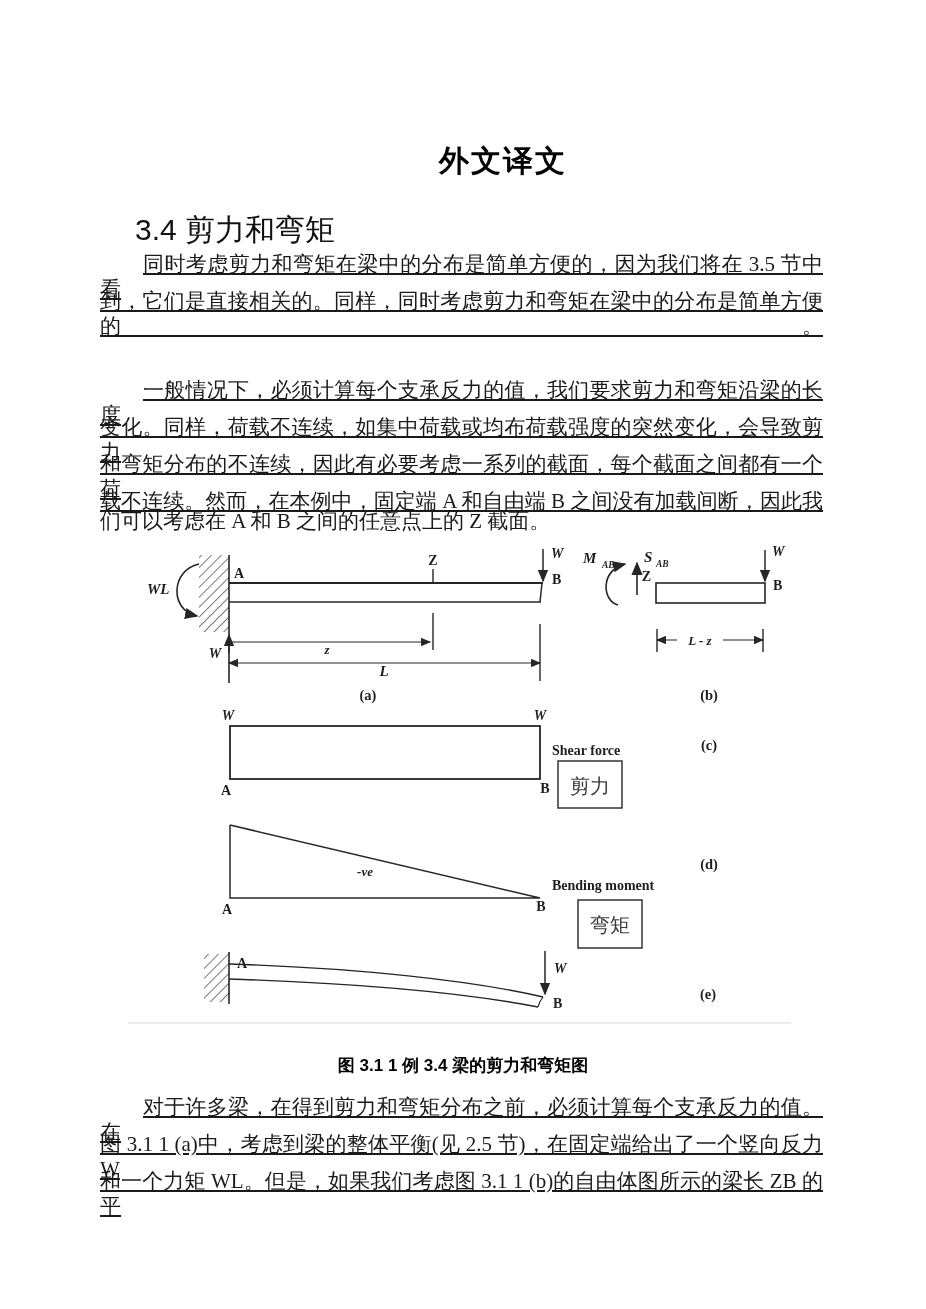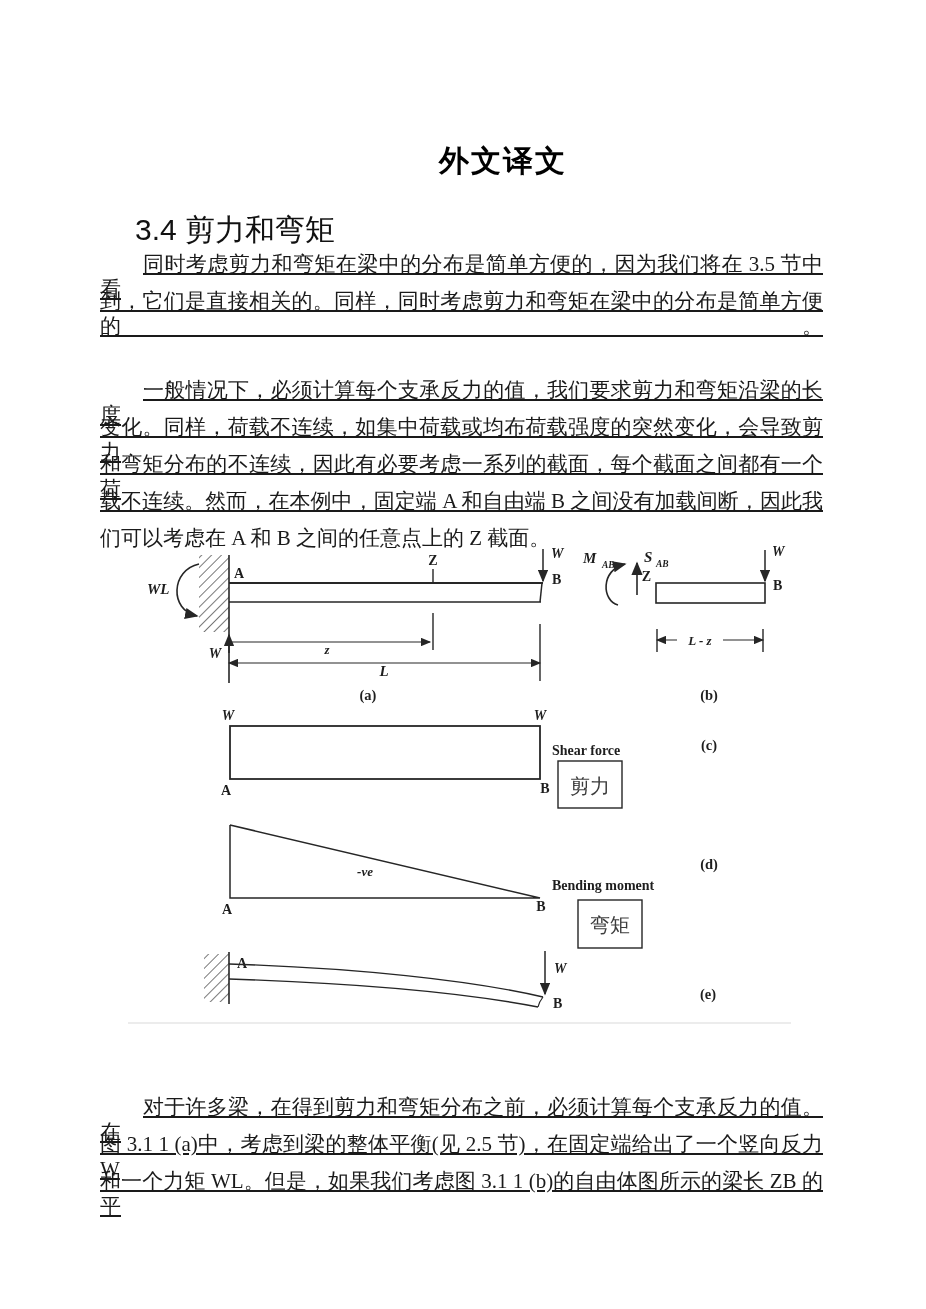--- a/index.html
+++ b/index.html
@@ -56,21 +56,21 @@
     <div class="line j indent" style="top:252px">同时考虑剪力和弯矩在梁中的分布是简单方便的，因为我们将在 3.5 节中看</div>
     <div class="line j" style="top:289px">到，它们是直接相关的。同样，同时考虑剪力和弯矩在梁中的分布是简单方便的。</div>
   </div>
 
 
   <div>
     <div class="line j indent" style="top:378px">一般情况下，必须计算每个支承反力的值，我们要求剪力和弯矩沿梁的长度</div>
     <div class="line j" style="top:415px">变化。同样，荷载不连续，如集中荷载或均布荷载强度的突然变化，会导致剪力</div>
     <div class="line j" style="top:452px">和弯矩分布的不连续，因此有必要考虑一系列的截面，每个截面之间都有一个荷</div>
     <div class="line j" style="top:489px">载不连续。然而，在本例中，固定端 A 和自由端 B 之间没有加载间断，因此我</div>
-    <div class="line" style="top:526px">们可以考虑在 A 和 B 之间的任意点上的 Z 截面。</div>
+    <div class="line" style="top:509px">们可以考虑在 A 和 B 之间的任意点上的 Z 截面。</div>
   </div>
 
   <svg class="fig" width="680" height="490" viewBox="0 0 680 490">
     <defs>
       <marker id="ah" markerWidth="9" markerHeight="7" refX="7.5" refY="3.5" orient="auto-start-reverse">
         <path d="M0,0 L8.5,3.5 L0,7 z" fill="#262626"></path>
       </marker>
       <pattern id="hatch" patternUnits="userSpaceOnUse" width="7" height="7" patternTransform="rotate(45)">
         <line x1="0" y1="0" x2="0" y2="7" stroke="#2f2f2f" stroke-width="1.3"></line>
       </pattern>
@@ -153,20 +153,21 @@
       <path class="ln" d="M 418 455 Q 414 460 413 465" stroke-width="1.2"></path>
       <line class="ln" x1="420" y1="409" x2="420" y2="452" stroke-width="1.5" marker-end="url(#ah)"></line>
       <text class="var" x="429" y="431">W</text>
       <text class="pt" x="428" y="466">B</text>
       <text class="tag" x="583" y="457" text-anchor="middle">(e)</text>
     </g>
 
     <line x1="3" y1="481" x2="666" y2="481" stroke="#ececec" stroke-width="2"></line>
   </svg>
 
+  <div class="caption">图 3.1 1  例 3.4 梁的剪力和弯矩图</div>
 
   <div>
     <div class="line j indent" style="top:1095px">对于许多梁，在得到剪力和弯矩分布之前，必须计算每个支承反力的值。在</div>
     <div class="line j" style="top:1132px">图 3.1 1 (a)中，考虑到梁的整体平衡(见 2.5 节)，在固定端给出了一个竖向反力 W</div>
     <div class="line j" style="top:1169px">和一个力矩 WL。但是，如果我们考虑图 3.1 1 (b)的自由体图所示的梁长 ZB 的平</div>
   </div>
 
 </div>
 
 </body></html>

